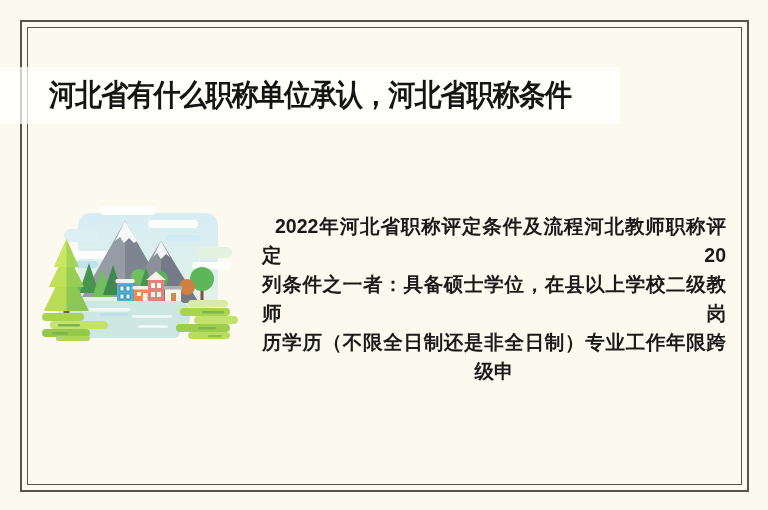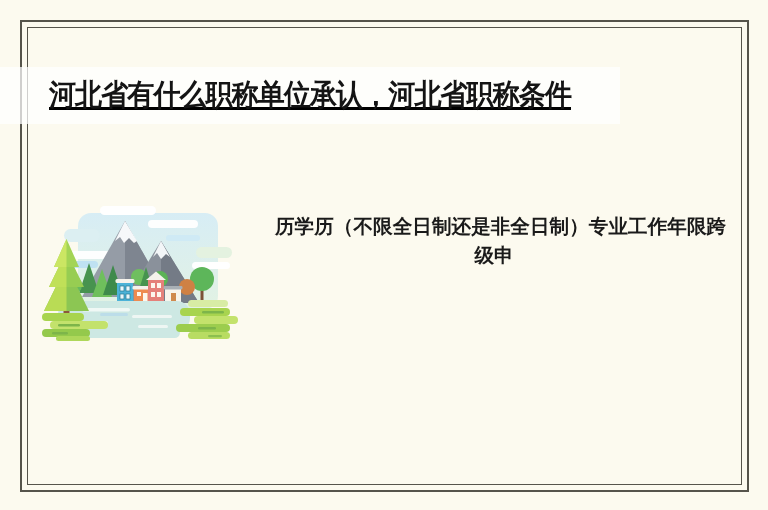--- a/index.html
+++ b/index.html
@@ -25,21 +25,20 @@
     border: 1.5px solid var(--border-color, #56544B);
   }
   .title-band {
     position: absolute;
     left: 0; top: 67px;
     width: 620px; height: 57px;
     background: var(--band, rgba(255,255,255,0.72));
     display: flex;
     align-items: center;
     justify-content: center;
-    text-decoration: underline;
   }
   .title {
     margin: 0;
     font-size: 30px;
     font-weight: 900;
     letter-spacing: -1px;
     white-space: nowrap;
     color: var(--title-color, #141414);
     transform: scaleX(0.9);
     transform-origin: center;
@@ -183,17 +182,19 @@
       <rect x="152" y="111" width="44" height="8" rx="4" fill="#C3E26C"></rect>
       <rect x="134" y="119" width="54" height="8" rx="4" fill="#9CCD4E"></rect>
       <rect x="146" y="127" width="42" height="7" rx="3.5" fill="#B8DC62"></rect>
       <rect x="160" y="106" width="22" height="2.6" rx="1.3" fill="#7DB54A"></rect>
       <rect x="156" y="122" width="18" height="2.4" rx="1.2" fill="#7DB54A"></rect>
       <rect x="166" y="130" width="14" height="2.2" rx="1.1" fill="#8CBF4F"></rect>
     </g>
   </svg>
 
   <div class="body-text">
+    <div class="body-line">2022年河北省职称评定条件及流程河北教师职称评定20</div>
+    <div class="body-line">列条件之一者：具备硕士学位，在县以上学校二级教师岗</div>
     <div class="body-line">历学历（不限全日制还是非全日制）专业工作年限跨级申</div>
 
   </div>
 
 </div>
 
 </body></html>

